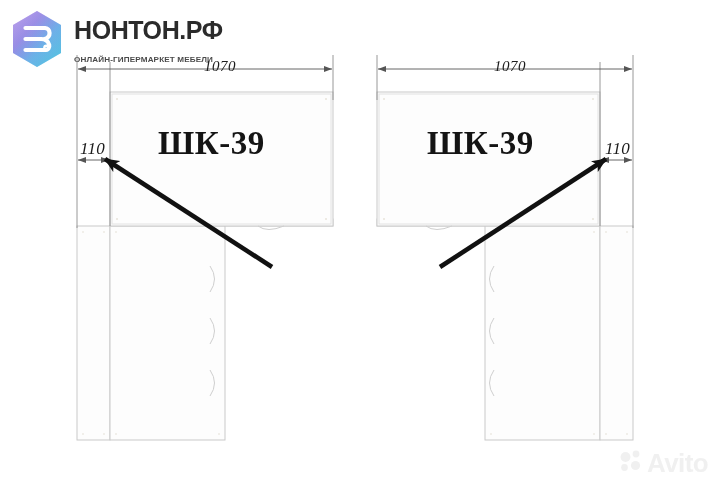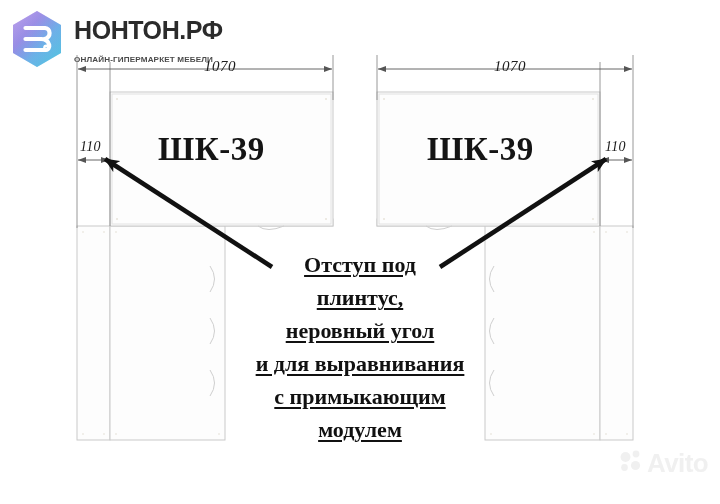--- a/index.html
+++ b/index.html
@@ -70,35 +70,34 @@
     font-style: italic;
     color: #1c1c1c;
     white-space: nowrap;
   }
   .dim-1070 {
     font-size: 15px;
     letter-spacing: 0.5px;
     margin-top: 11px;
   }
   .dim-110 {
-    font-size: 14px;
+    font-size: 17px;
     letter-spacing: 0.3px;
     font-family: Liberation Serif, serif;
   }
 
   
   .cab-label {
     position: absolute;
     font-family: "Liberation Serif", serif;
     font-weight: bold;
     font-size: 33px;
     letter-spacing: 0.5px;
     color: #141414;
     white-space: nowrap;
-    margin-top: 6px;
   }
 
   
   #note {
     position: absolute;
     left: 180px;
     top: 248px;
     width: 360px;
     text-align: center;
     font-family: "Liberation Serif", serif;
@@ -299,28 +298,20 @@
   <div class="dim-text dim-1070" style="left:494px; top:47px;">1070</div>
 
   <div class="dim-text dim-110" style="left:80px; top:139px;">110</div>
 
   <div class="dim-text dim-110" style="left:605px; top:139px;">110</div>
 
   <div class="cab-label" style="left:158px; top:125px;">ШК-39</div>
 
   <div class="cab-label" style="left:427px; top:125px;">ШК-39</div>
 
-  <div id="note">
-    <span class="nl"><span>Отступ под</span></span>
-    <span class="nl"><span>плинтус,</span></span>
-    <span class="nl"><span>неровный угол</span></span>
-    <span class="nl"><span>и для выравнивания</span></span>
-    <span class="nl"><span>с примыкающим</span></span>
-    <span class="nl"><span>модулем</span></span>
-  </div>
 
   <div id="watermark">
     <span>
       <svg width="25" height="25" viewBox="0 0 25 25" xmlns="http://www.w3.org/2000/svg">
         <circle cx="6.5" cy="9" r="5" fill="#efefef"></circle>
         <circle cx="17" cy="6" r="3.4" fill="#efefef"></circle>
         <circle cx="5.5" cy="19.5" r="3.4" fill="#efefef"></circle>
         <circle cx="16.5" cy="17.5" r="4.6" fill="#efefef"></circle>
       </svg>
     </span>

